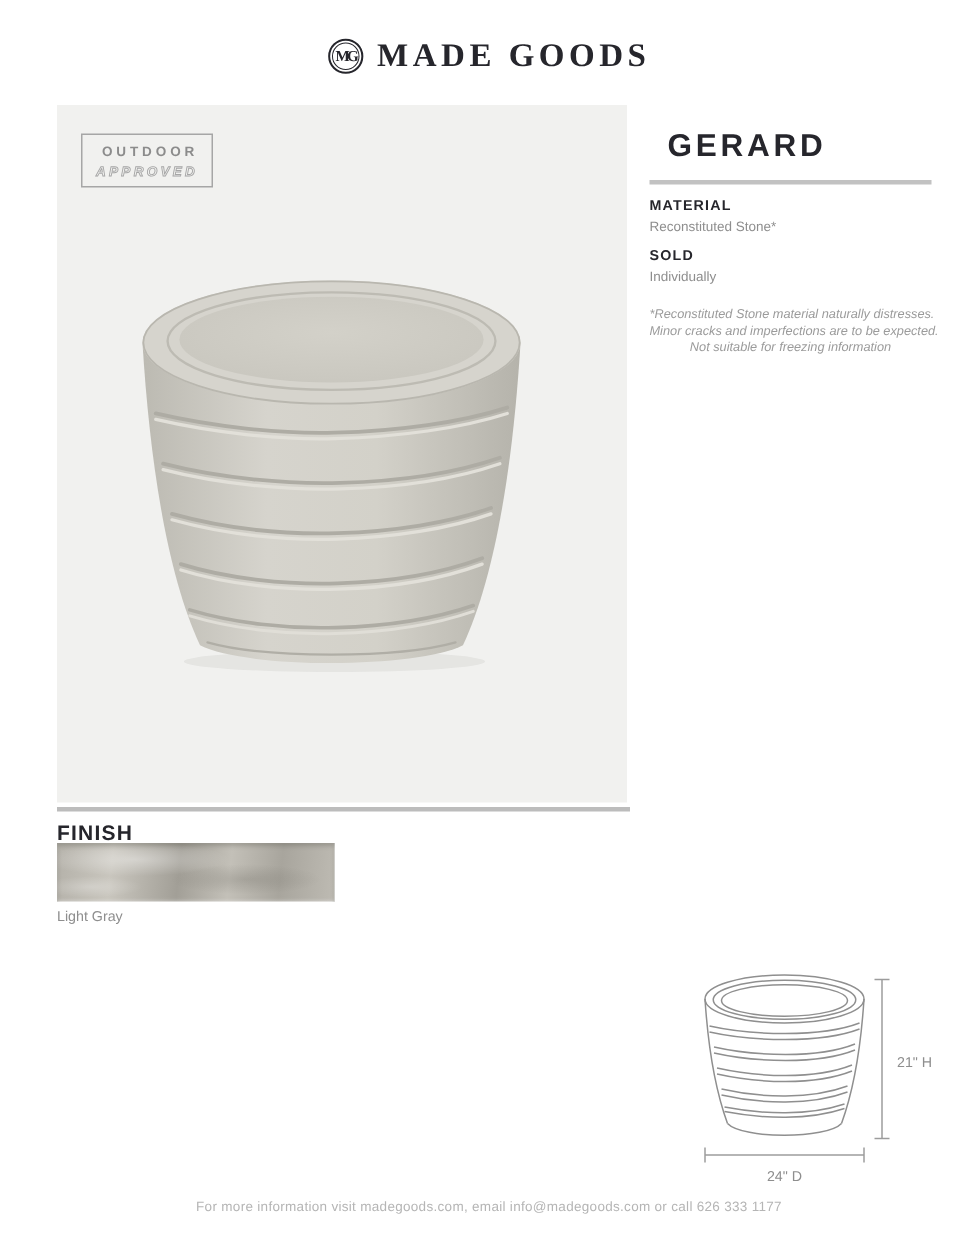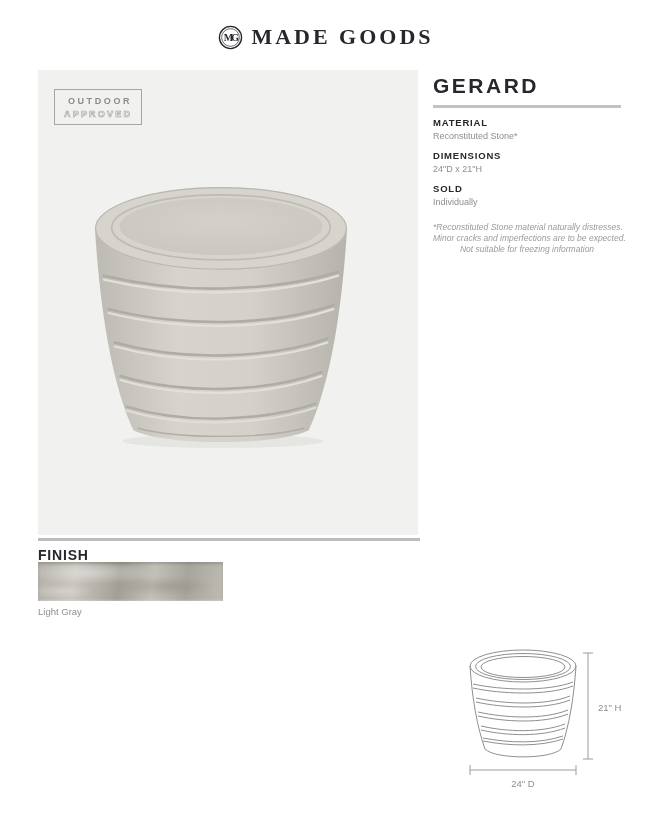--- a/index.html
+++ b/index.html
@@ -28,31 +28,31 @@
   .badge {
     position:absolute; left:16px; top:19px;
     border:1.5px solid #a6a6a6; padding:6px 9px 5px; text-align:right;
     background:transparent;
   }
   .badge-l1 {
     font-size:9px; font-weight:700; letter-spacing:2.6px; color:#8c8c8c;
   }
   .badge-l2 {
     font-size:9px; font-weight:700; letter-spacing:2.2px; margin-top:3px;
-    color:transparent; -webkit-text-stroke:0.6px #a6a6a6;
+    color:transparent;font-style:italic; -webkit-text-stroke:0.6px #a6a6a6;
   }
   @supports not (-webkit-text-stroke: 1px black) {
     .badge-l2 { color:#bdbdbd; }
   }
   .pot-photo { position:absolute; left:55px; top:113px; }
 
   
   .details { position:absolute; left:433px; top:75px; width:188px; }
   .product-title {
-    margin:0; font-size:21px; font-weight:700; letter-spacing:2.5px;
+    margin:12px; font-size:21px; font-weight:700; letter-spacing:2.5px;
     line-height:1; color:var(--text-dark,#26262c);
   }
   .title-rule { height:3px; background:var(--divider,#c2c2c2); margin-top:9px; }
   .desc { margin-top:13px; }
   .desc-line {
     font-size:9px; color:var(--text-gray,#8e8e8e); line-height:15px; white-space:nowrap;
   }
   .spec { margin-top:9px; }
   .spec-label {
     font-size:9.5px; font-weight:700; letter-spacing:0.8px;
@@ -156,24 +156,20 @@
   <aside class="details">
     <h1 class="product-title">GERARD</h1>
     <div class="title-rule"></div>
 
 
     <div class="spec">
       <div class="spec-label">MATERIAL</div>
       <div class="spec-value">Reconstituted Stone*</div>
     </div>
     <div class="spec">
-      <div class="spec-label">DIMENSIONS</div>
-      <div class="spec-value">24"D x 21"H</div>
-    </div>
-    <div class="spec">
       <div class="spec-label">SOLD</div>
       <div class="spec-value">Individually</div>
     </div>
 
     <div class="footnote">
       <div class="footnote-line">*Reconstituted Stone material naturally distresses.</div>
       <div class="footnote-line">Minor cracks and imperfections are to be expected.</div>
       <div class="footnote-line">Not suitable for freezing information</div>
     </div>
   </aside>
@@ -209,14 +205,15 @@
         <line x1="128" y1="114" x2="138" y2="114"></line>
         <line x1="15" y1="125" x2="121" y2="125"></line>
         <line x1="15" y1="120" x2="15" y2="130"></line>
         <line x1="121" y1="120" x2="121" y2="130"></line>
       </g>
       <text class="dim-label" x="143" y="66" font-size="9.5" fill="#8e8e8e">21" H</text>
       <text class="dim-label" x="68" y="142" font-size="9.5" fill="#8e8e8e" text-anchor="middle">24" D</text>
     </svg>
   </section>
 
+  <footer class="page-footer">For more information visit madegoods.com, email info@madegoods.com or call 626 333 1177</footer>
 
 </div>
 
 </body></html>

